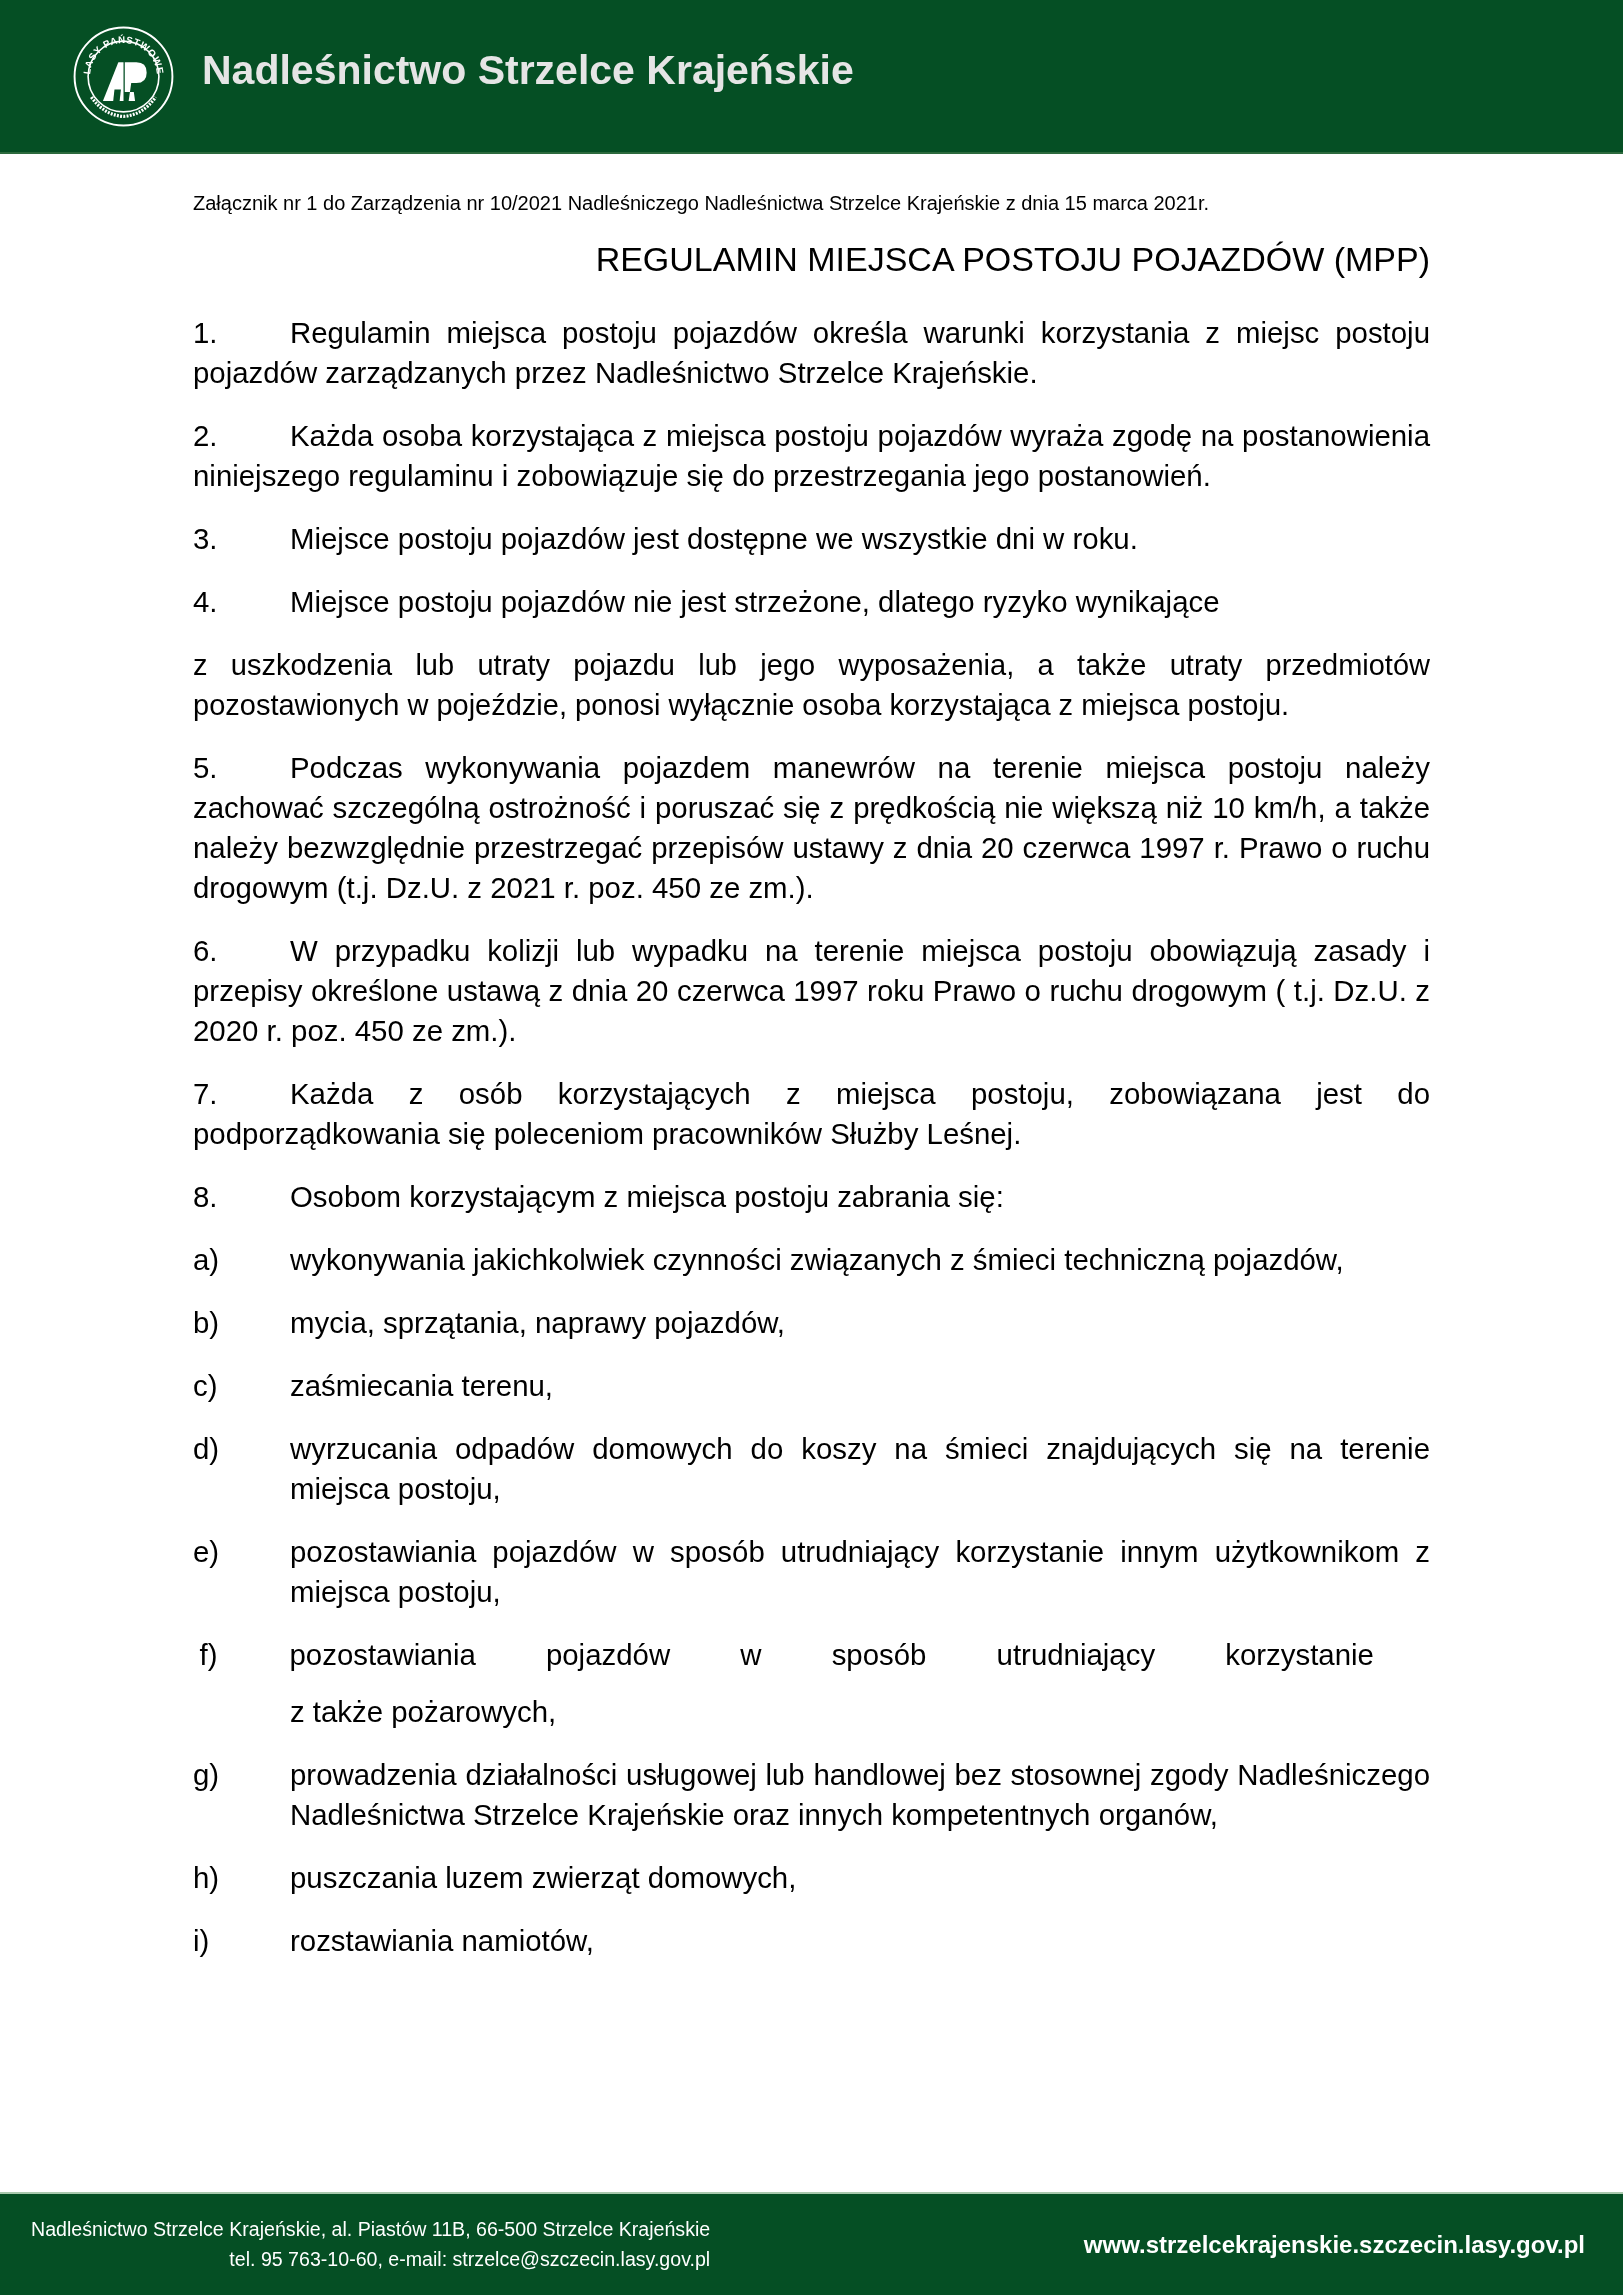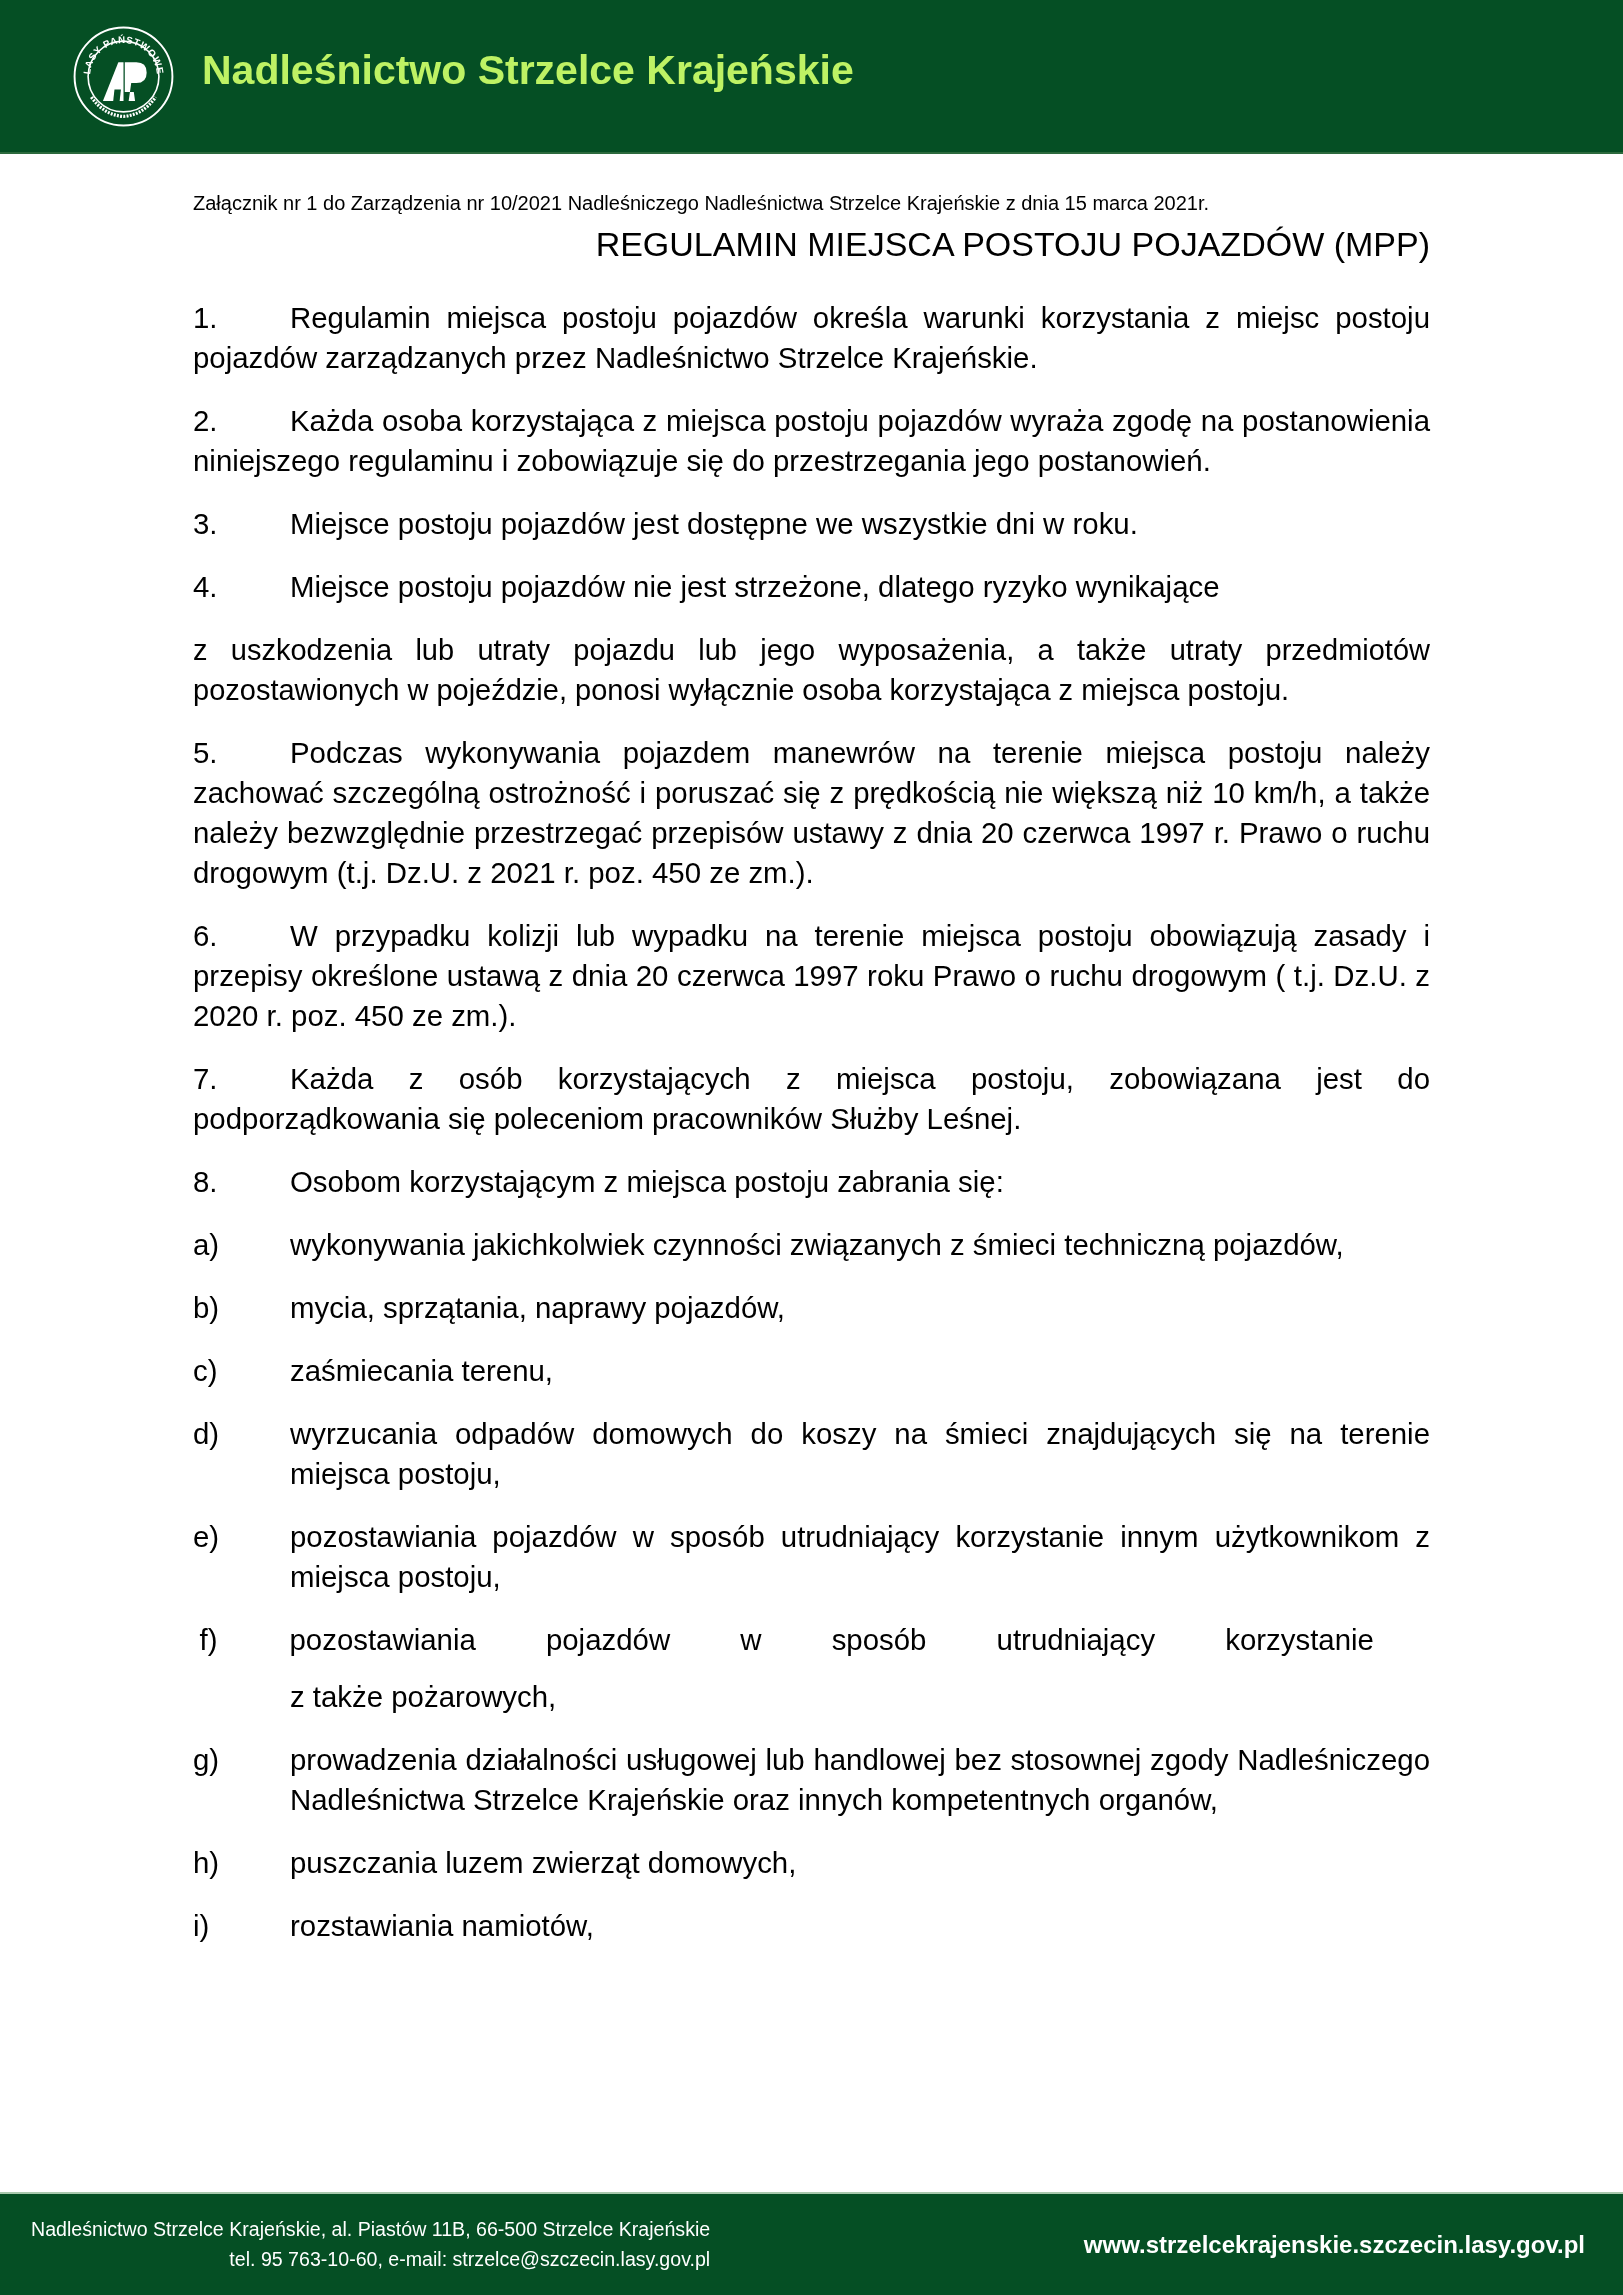--- a/index.html
+++ b/index.html
@@ -29,35 +29,35 @@
       top: 25px;
       width: 103px;
       height: 103px;
     }
     .header-title {
       position: absolute;
       left: 202px;
       top: 47px;
       font-size: 41px;
       font-weight: bold;
-      color: #bef264;
+      color: #e5e5e5;
       letter-spacing: 0px;
       white-space: nowrap;
     }
     .content {
       position: absolute;
       left: 193px;
       top: 190px;
       width: 1237px;
     }
     .attachment-note {
       font-size: 20px;
       line-height: 26px;
       white-space: nowrap;
-      margin-bottom: 7px;
+      margin-bottom: 22px;
     }
     .doc-title {
       font-size: 34px;
       font-weight: normal;
       text-align: right;
       line-height: 42px;
       margin-bottom: 33px;
       padding-left: 6.5px;
     }
     .para {

